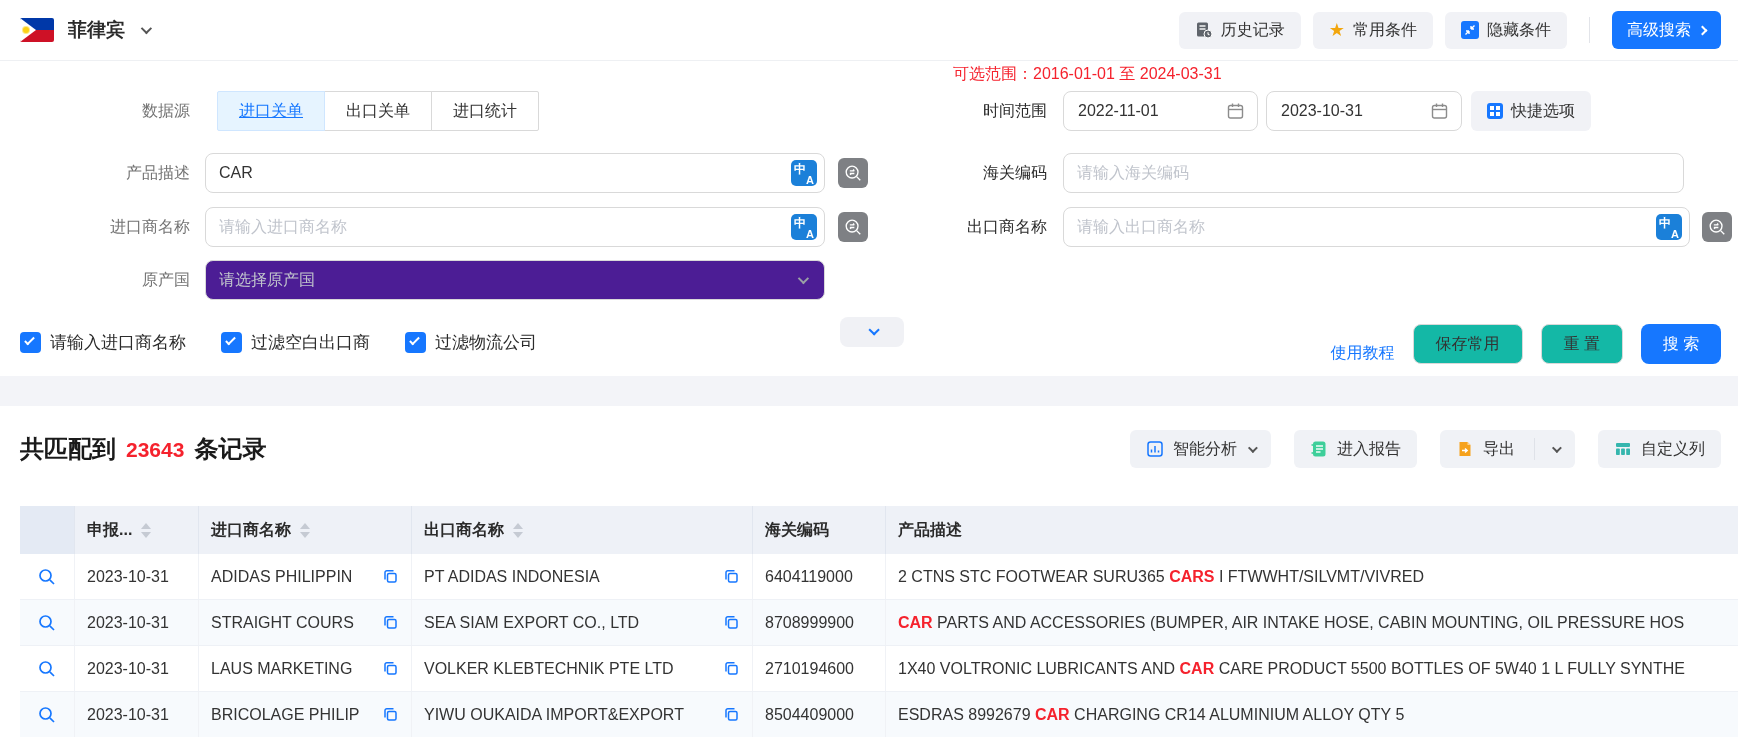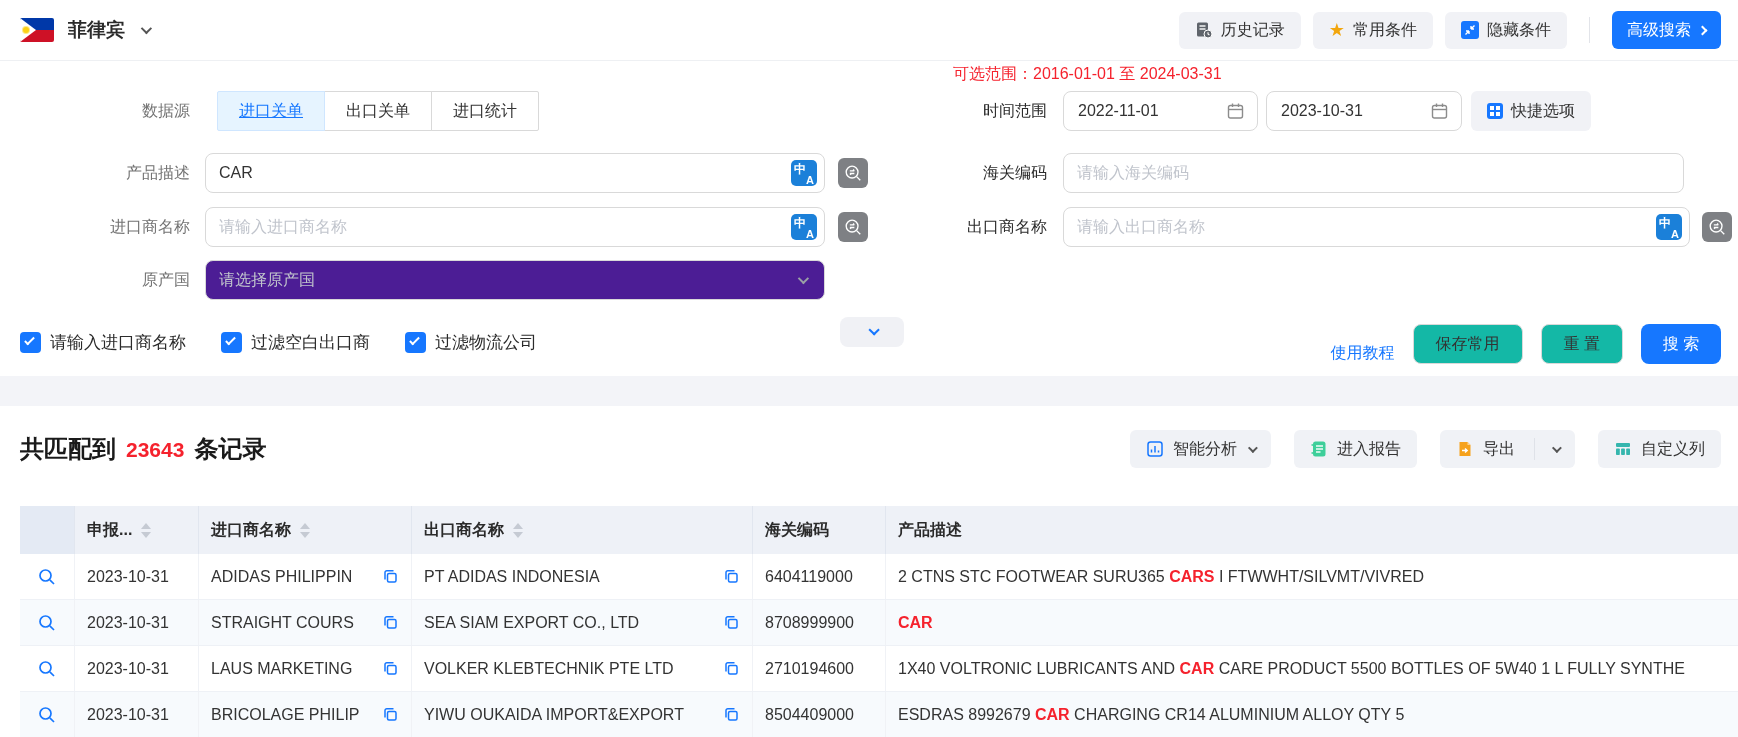--- a/index.html
+++ b/index.html
@@ -467,20 +467,21 @@
           <svg width="17" height="17" viewBox="0 0 17 17" fill="none" stroke="#1677ff" stroke-width="1.5">
             <rect x="5.5" y="5.5" width="8.5" height="8.5" rx="1.5"></rect>
             <path d="M3 11.5 V4.5 a1.8 1.8 0 0 1 1.8 -1.8 H11.5"></path>
           </svg>
         </span>
       </div>
     <div class="td">8708999900</div>
     <div class="td desc">
         <span></span>
         <span class="hl">CAR</span>
+        <span> PARTS AND ACCESSORIES (BUMPER, AIR INTAKE HOSE, CABIN MOUNTING, OIL PRESSURE HOS</span>
       </div>
   </div>
 
   <div class="trow tbody">
     <div class="td c0">
         <span class="mag">
           <svg width="20" height="20" viewBox="0 0 20 20" fill="none" stroke="#1677ff" stroke-width="1.7">
             <circle cx="8.5" cy="8.5" r="5.5"></circle>
             <line x1="12.8" y1="12.8" x2="17" y2="17"></line>
           </svg>

